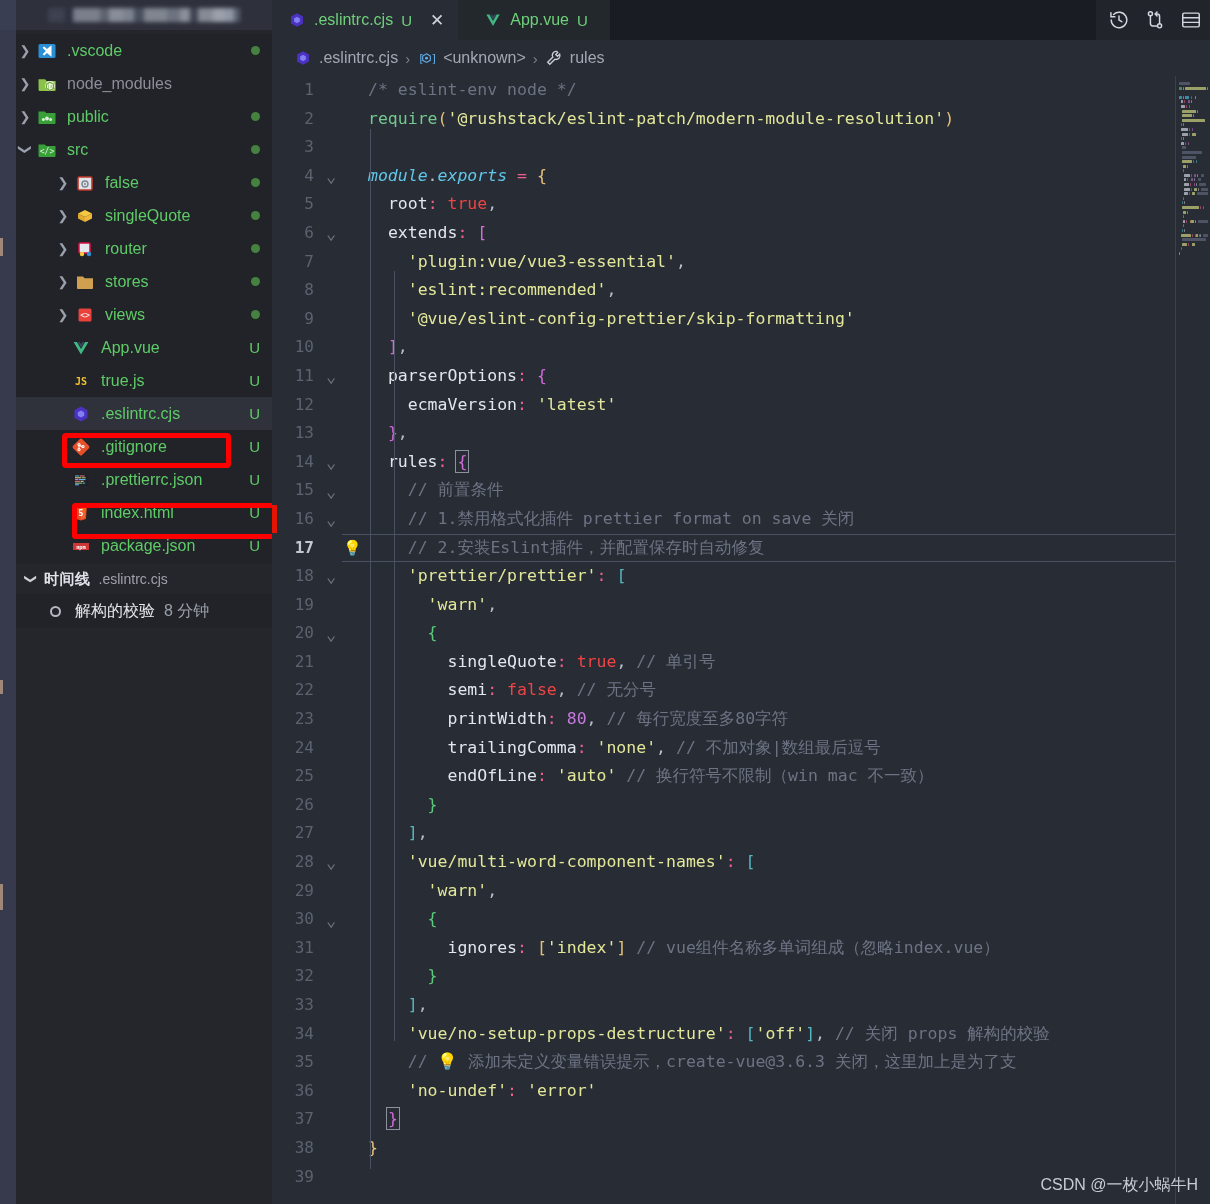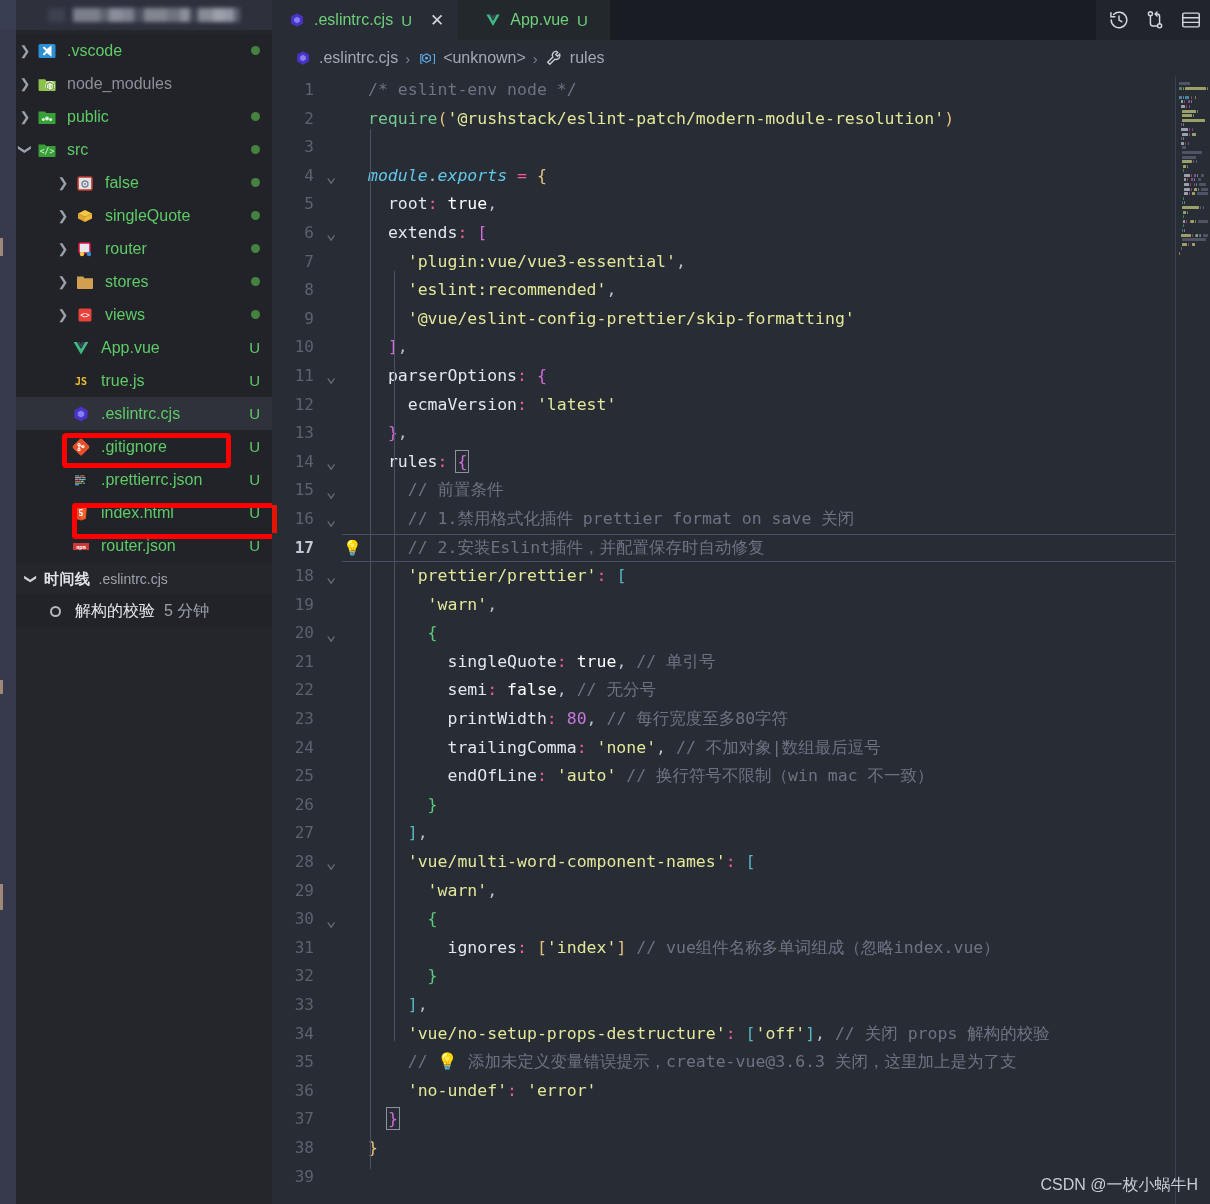--- a/index.html
+++ b/index.html
@@ -144,21 +144,21 @@
     border-top: 1px solid #4a5162; border-bottom: 1px solid #4a5162;
     pointer-events:none;
   }
   .err-mark { position: absolute; left: 0; width: 5px; height: 28px; background: #e51400; }
 
   
   .c-cmt   { color: #6d7384; }
   .c-fn    { color: #74c991; }
   .c-str   { color: #e3e79a; }
   .c-pun   { color: #b9bfcc; }
-  .c-kw    { color: #ffffff; }
+  .c-kw    { color: #ef4444; }
   .c-key   { color: #e2e6ee; }
   .c-col   { color: #ef5f8c; }
   .c-var   { color: #61c6e8; font-style: italic; }
   .c-op    { color: #ef5f8c; }
   .c-brk-y { color: #e6c07b; }
   .c-brk-p { color: #d06bd8; }
   .c-brk-b { color: #56b6c2; }
   .c-brk-g { color: #5bc97a; }
   .c-num   { color: #c678dd; }
   .c-plain { color: #dfe3ea; }
@@ -420,36 +420,36 @@
         <span class="badge">U</span>
       </div>
 
       <div class="row ind2">
         <span class="ico">
           <svg class="fi" viewBox="0 0 20 20">
               <rect x="2" y="7" width="16" height="7" fill="#cb3837"></rect>
               <text x="10" y="12.6" font-size="5.4" font-weight="bold" fill="#fff" text-anchor="middle" font-family="monospace">npm</text>
             </svg>
         </span>
-        <span class="label">router.json</span>
+        <span class="label">package.json</span>
         <span class="badge">U</span>
       </div>
 
     </div>
 
     <div class="timeline-header">
       <span class="tw" style="display: inline-block; transform: rotate(90deg);">❯</span>
       <span class="tl-title">时间线</span>
       <span class="tl-sub">.eslintrc.cjs</span>
     </div>
     <div class="tl-rows">
       <div class="tl-row">
         <span class="tl-circle"></span>
         <span class="tl-label">解构的校验</span>
-        <span class="tl-time">5 分钟</span>
+        <span class="tl-time">8 分钟</span>
       </div>
     </div>
     <div class="sidebar-filler"></div>
 
     <div class="redbox" style="left:46px; top:433px; width:169px; height:35px;"></div>
     <div class="redbox" style="left:56px; top:503px; width:216px; height:36px; border-right:none; border-top-right-radius:0; border-bottom-right-radius:0;"></div>
   </div>
 
   <div class="editor-area">
 

